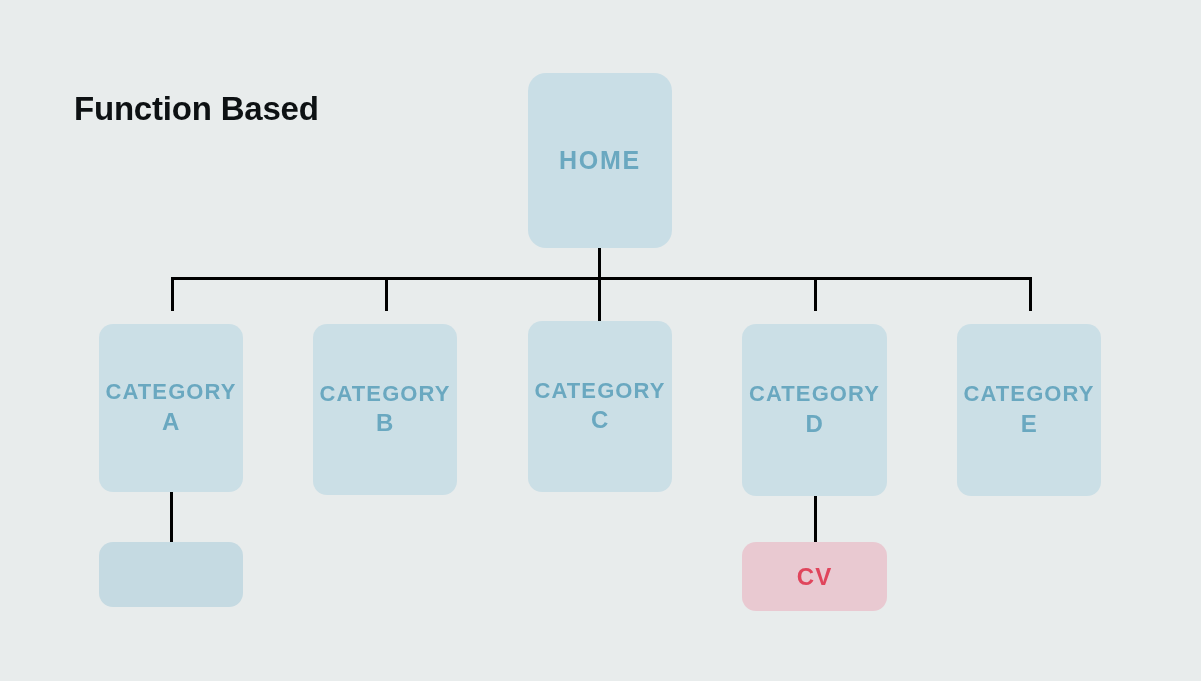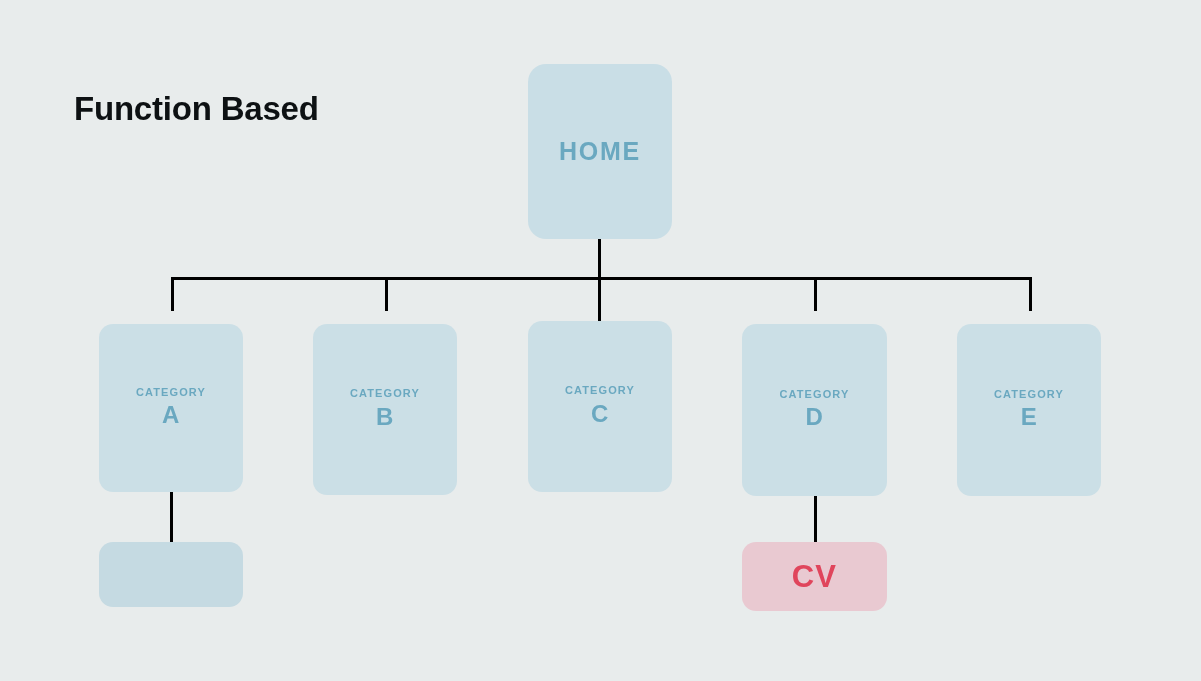--- a/index.html
+++ b/index.html
@@ -77,36 +77,36 @@
     background: #e9c9d1;
   }
 
   .label-home {
     font-size: 25px;
     font-weight: 700;
     letter-spacing: 1.8px;
     color: #6aa8c0;
   }
   .label-cat-word {
-    font-size: 11px;
+    font-size: 22px;
     font-weight: 700;
     letter-spacing: 1.1px;
     color: #6aa8c0;
     line-height: 1.15;
   }
   .label-cat-letter {
     font-size: 24px;
     font-weight: 700;
     letter-spacing: 0.5px;
     color: #6aa8c0;
     line-height: 1.25;
     margin-top: 2px;
   }
   .label-cv {
-    font-size: 31px;
+    font-size: 24px;
     font-weight: 700;
     letter-spacing: 1.2px;
     color: #e0455c;
   }
 </style>
 </head>
 <body>
 
 <div id="stage">
 
@@ -119,21 +119,21 @@
   <div class="conn conn-h" style="left:171px; top:277px; width:861px;"></div>
 
   <div class="conn conn-v" style="left:171px; top:277px; height:34px;"></div>
   <div class="conn conn-v" style="left:385px; top:277px; height:34px;"></div>
   <div class="conn conn-v" style="left:814px; top:277px; height:34px;"></div>
   <div class="conn conn-v" style="left:1029px; top:277px; height:34px;"></div>
 
   <div class="conn conn-v" style="left:170px; top:492px; height:50px;"></div>
   <div class="conn conn-v" style="left:814px; top:496px; height:46px;"></div>
 
-  <div class="node node-home" style="left:528px; top:64px; width:144px; height:175px;">
+  <div class="node node-home" style="left:528px; top:73px; width:144px; height:175px;">
     <div class="label-home">HOME</div>
   </div>
 
   <div class="node node-cat" style="left:99px; top:324px; width:144px; height:168px;">
     <div class="label-cat-word">CATEGORY</div>
     <div class="label-cat-letter">A</div>
   </div>
 
   <div class="node node-cat" style="left:313px; top:324px; width:144px; height:171px;">
     <div class="label-cat-word">CATEGORY</div>

